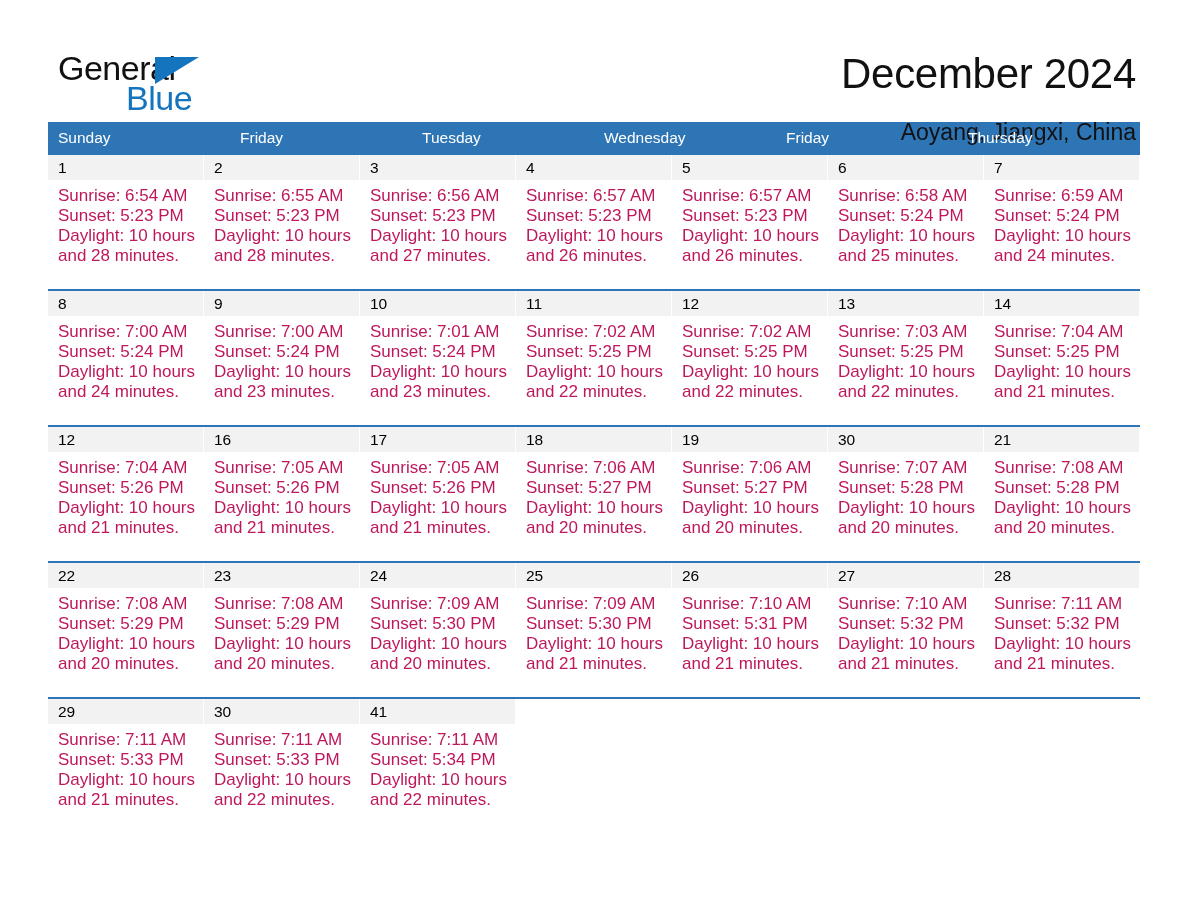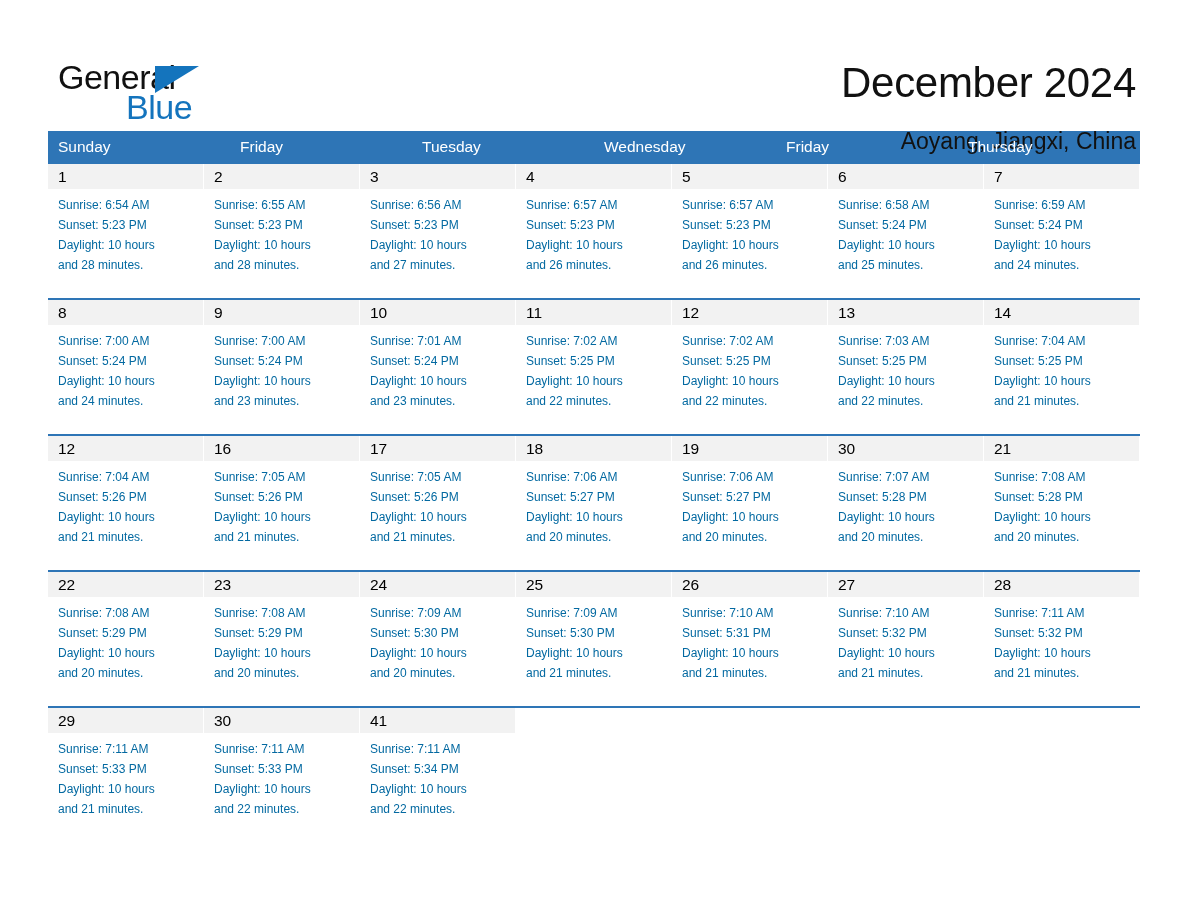--- a/index.html
+++ b/index.html
@@ -12,21 +12,21 @@
     height: 918px;
     font-family: "Liberation Sans", sans-serif;
     color: #000000;
     overflow: hidden;
   }
   .page {
     position: relative;
     width: 1188px;
     height: 918px;
     box-sizing: border-box;
-    padding: 16px 48px;
+    padding: 7px 48px;
   }
 
   
   .header {
     display: flex;
     align-items: flex-start;
     justify-content: space-between;
     padding-top: 42px;
     height: 108px;
     box-sizing: border-box;
@@ -132,23 +132,23 @@
     line-height: 25px;
     padding-left: 10px;
     color: #000000;
     box-sizing: border-box;
   }
   .cell.blank .daynum {
     background: transparent;
   }
   .details {
     padding: 6px 10px 0 10px;
-    font-size: 12px;
+    font-size: 17px;
     line-height: 20px;
-    color: #0369a1;
+    color: #be185d;
   }
   .details div {
     white-space: nowrap;
   }
 </style>
 </head>
 <body>
 
 <div class="page">
 

